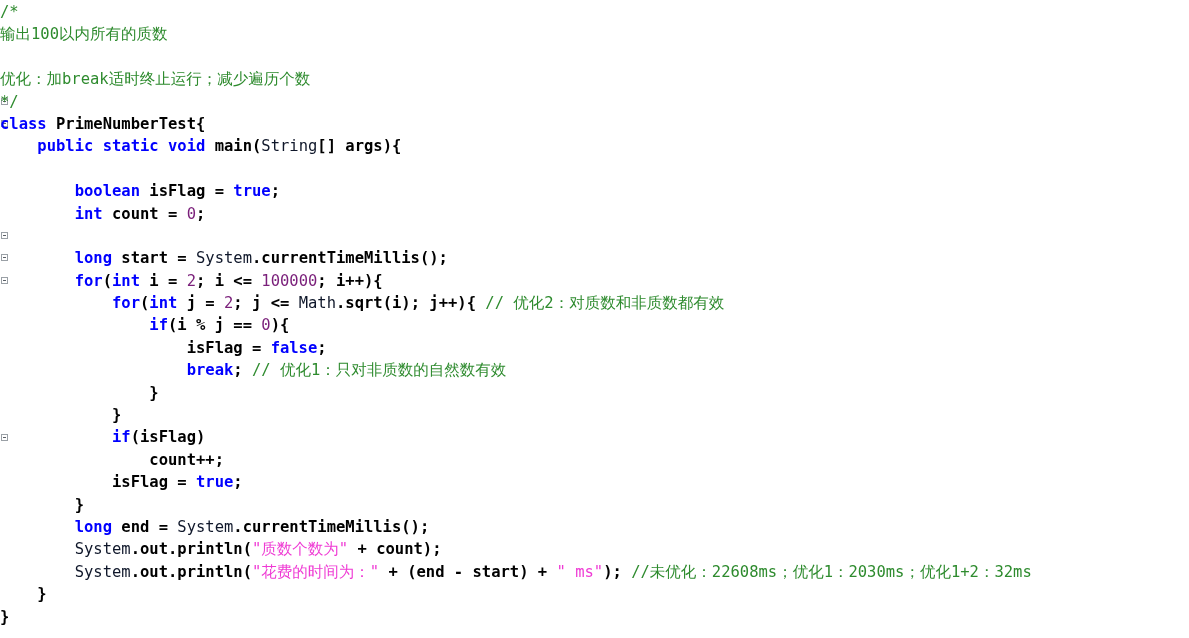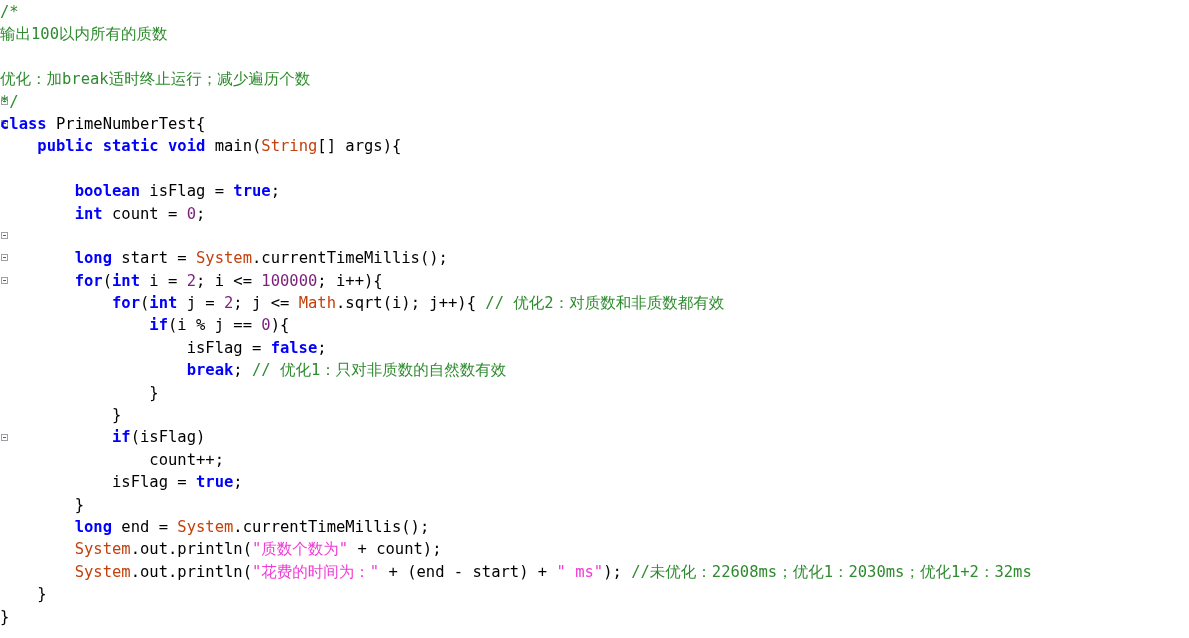--- a/index.html
+++ b/index.html
@@ -56,24 +56,24 @@
     white-space: pre;
     color: #000000;
     letter-spacing: 0px;
   }
   .line {
     height: 22.4px;
     white-space: pre;
   }
   .cmt  { color: #2e8b2e; }
   .kw   { color: #0000ff; font-weight: bold; }
-  .cls  { color: #c2410c; }
+  .cls  { color: #0f172a; }
   .str  { color: #ef3ad4; }
   .num  { color: #7a1f7a; }
-  .plain{ color: #000000; }
+  .plain{ color: #000000; font-weight: bold; }
 </style>
 </head>
 <body>
 
 <div id="editor">
   <div class="gutter">
       <div class="fold" style="top: 97.6px;"></div>
       <div class="fold" style="top: 120px;"></div>
       <div class="fold" style="top: 232px;"></div>
       <div class="fold" style="top: 254.4px;"></div>

